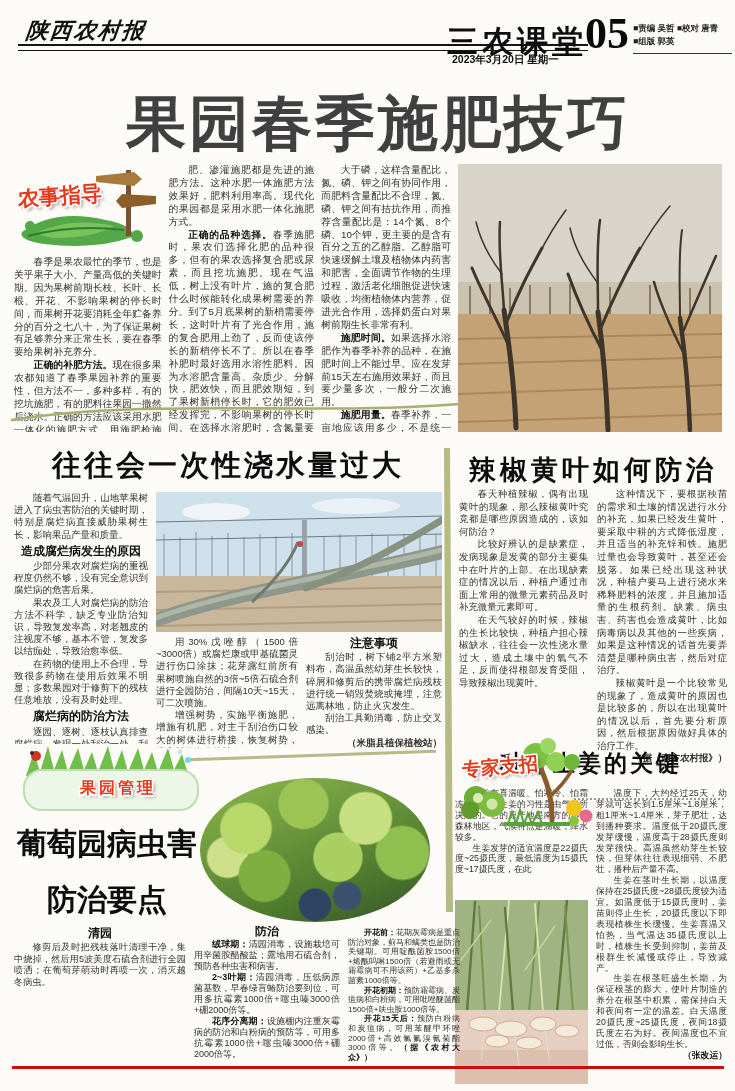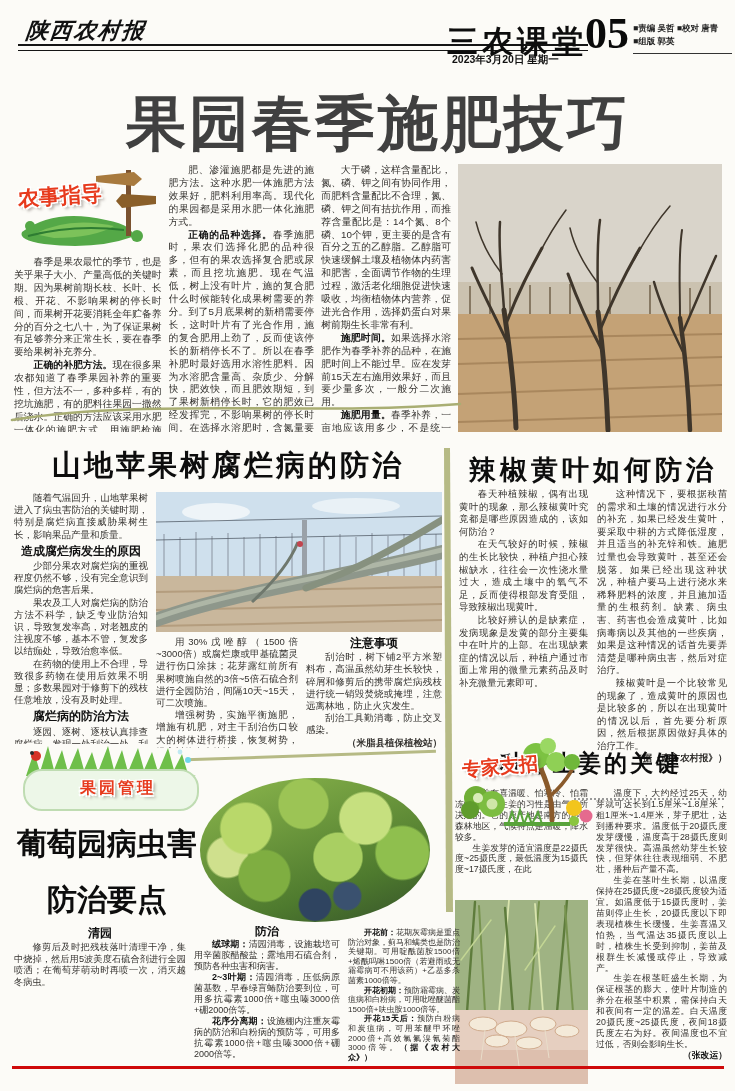--- a/index.html
+++ b/index.html
@@ -169,21 +169,21 @@
         </g>
       </svg>
     </div>
   </div>
 
   <svg class="abs" id="swoosh" viewBox="0 0 452 28">
     <path d="M2,24 C140,2 300,20 450,8" stroke="#a9ae73" stroke-width="2.6" fill="none" stroke-linecap="round"></path>
   </svg>
 
   <div class="abs" id="rot-article">
-    <div class="atitle" style="font-size:29px;letter-spacing:3px;">山地苹果树腐烂病的防治</div>
+    <div class="atitle" style="font-size:29px;letter-spacing:3px;">往往会一次性浇水量过大</div>
     <div class="body">
       <div id="rot-colA" class="news">
         <p><span>随着气温回升，山地苹果树进入了病虫害防治的关键时期，特别是腐烂病直接威胁果树生长，影响果品产量和质量。</span></p>
         <div class="sub">造成腐烂病发生的原因</div>
         <p><span>少部分果农对腐烂病的重视程度仍然不够，没有完全意识到腐烂病的危害后果。</span></p>
         <p><span>果农及工人对腐烂病的防治方法不科学，缺乏专业防治知识，导致复发率高，对老翘皮的注视度不够，基本不管，复发多以结痂处，导致治愈率低。</span></p>
         <p><span>在药物的使用上不合理，导致很多药物在使用后效果不明显；多数果园对于修剪下的残枝任意堆放，没有及时处理。</span></p>
         <div class="sub">腐烂病的防治方法</div>
         <p><span>逐园、逐树、逐枝认真排查腐烂病，发现一处刮治一处，刮后使</span></p>
       </div>
@@ -248,22 +248,22 @@
 
   <svg class="abs" id="divider-v" viewBox="0 0 18 464">
     <polygon points="6,0 12,0 15,464 8,464" fill="#b6ba85"></polygon>
   </svg>
 
   <div class="abs" id="pepper-article">
     <div class="atitle" style="font-size:27px;letter-spacing:4px;">辣椒黄叶如何防治</div>
     <div id="pepper-cols">
       <div id="pepper-colL" class="news">
         <p><span>春天种植辣椒，偶有出现黄叶的现象，那么辣椒黄叶究竟都是哪些原因造成的，该如何防治？</span></p>
+        <p><span>比较好辨认的是缺素症，发病现象是发黄的部分主要集中在叶片的上部。在出现缺素症的情况以后，种植户通过市面上常用的微量元素药品及时补充微量元素即可。</span></p>
         <p><span>在天气较好的时候，辣椒的生长比较快，种植户担心辣椒缺水，往往会一次性浇水量过大，造成土壤中的氧气不足，反而使得根部发育受阻，导致辣椒出现黄叶。</span></p>
-        <p><span>比较好辨认的是缺素症，发病现象是发黄的部分主要集中在叶片的上部。在出现缺素症的情况以后，种植户通过市面上常用的微量元素药品及时补充微量元素即可。</span></p>
       </div>
       <div id="pepper-colR" class="news">
         <p><span>这种情况下，要根据秧苗的需求和土壤的情况进行水分的补充，如果已经发生黄叶，要采取中耕的方式降低湿度，并且适当的补充锌和铁。施肥过量也会导致黄叶，甚至还会脱落。如果已经出现这种状况，种植户要马上进行浇水来稀释肥料的浓度，并且施加适量的生根药剂。缺素、病虫害、药害也会造成黄叶，比如病毒病以及其他的一些疾病，如果是这种情况的话首先要弄清楚是哪种病虫害，然后对症治疗。</span></p>
         <p><span>辣椒黄叶是一个比较常见的现象了，造成黄叶的原因也是比较多的，所以在出现黄叶的情况以后，首先要分析原因，然后根据原因做好具体的治疗工作。</span></p>
         <p class="byline">（据《南方农村报》）</p>
       </div>
     </div>
   </div>
   <div class="abs" id="dotted-sep"></div>
 

